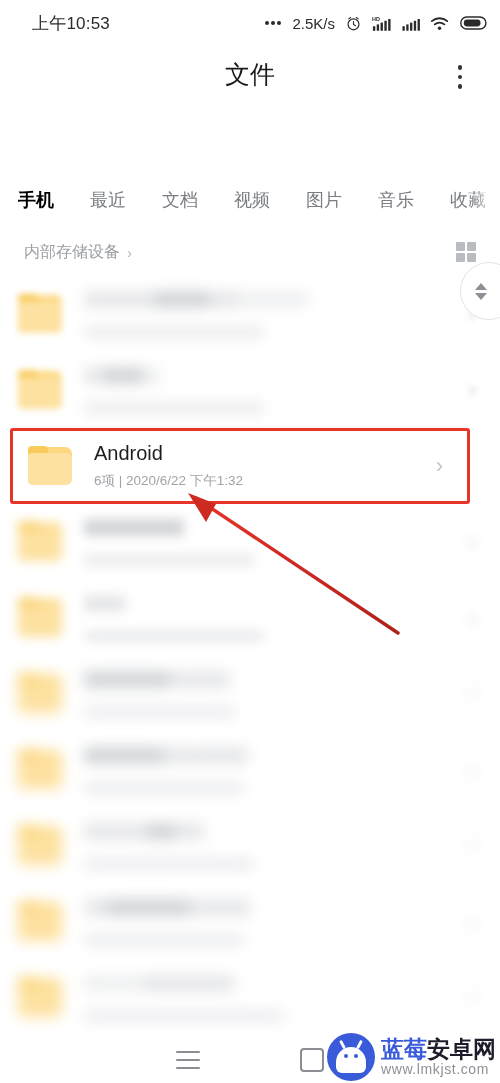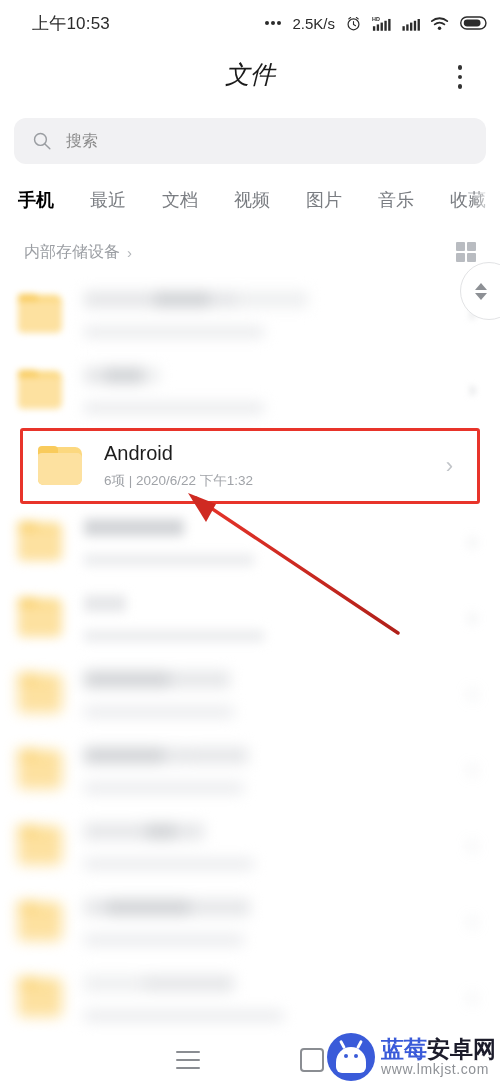--- a/index.html
+++ b/index.html
@@ -70,21 +70,20 @@
     width: 500px; height: 62px;
   }
   .app-title {
     position: absolute;
     left: 0; right: 0;
     top: 12px;
     text-align: center;
     font-size: 25px;
     color: #1a1a1a;
     font-weight: 500;
-    font-style: italic;
   }
   .more-btn {
     position: absolute;
     right: 28px; top: 14px;
     width: 24px; height: 34px;
     display: flex;
     flex-direction: column;
     align-items: center;
     justify-content: center;
     gap: 5px;
@@ -274,21 +273,21 @@
     border-radius: 2px;
     display: inline-block;
     margin-top: 9px;
   }
 
   
   .row.highlight {
     border: 3px solid #e8342a;
     border-radius: 3px;
     height: 76px;
-    margin: 0 20px;
+    margin: 0 10px;
     width: 460px;
     background: #fff;
     z-index: 5;
     box-sizing: border-box;
     padding-left: 15px;
   }
 
   
   .annot-arrow {
     position: absolute;
@@ -446,27 +445,20 @@
 
   <div class="titlebar">
     <div class="app-title">文件</div>
     <div class="more-btn">
         <i></i>
         <i></i>
         <i></i>
       </div>
   </div>
 
-  <div class="searchbar">
-    <svg width="20" height="20" viewBox="0 0 22 22">
-      <circle cx="9.3" cy="9.3" r="6.5" fill="none" stroke="#9a9da1" stroke-width="1.6"></circle>
-      <path d="M14.2 14.2L19.6 19.6" stroke="#9a9da1" stroke-width="1.6" stroke-linecap="round"></path>
-    </svg>
-    <span class="search-ph">搜索</span>
-  </div>
 
   <div class="tabs">
     <div class="tab active">手机</div>
     <div class="tab">最近</div>
     <div class="tab">文档</div>
     <div class="tab">视频</div>
     <div class="tab">图片</div>
     <div class="tab">音乐</div>
     <div class="tab cut">收藏</div>
   </div>

